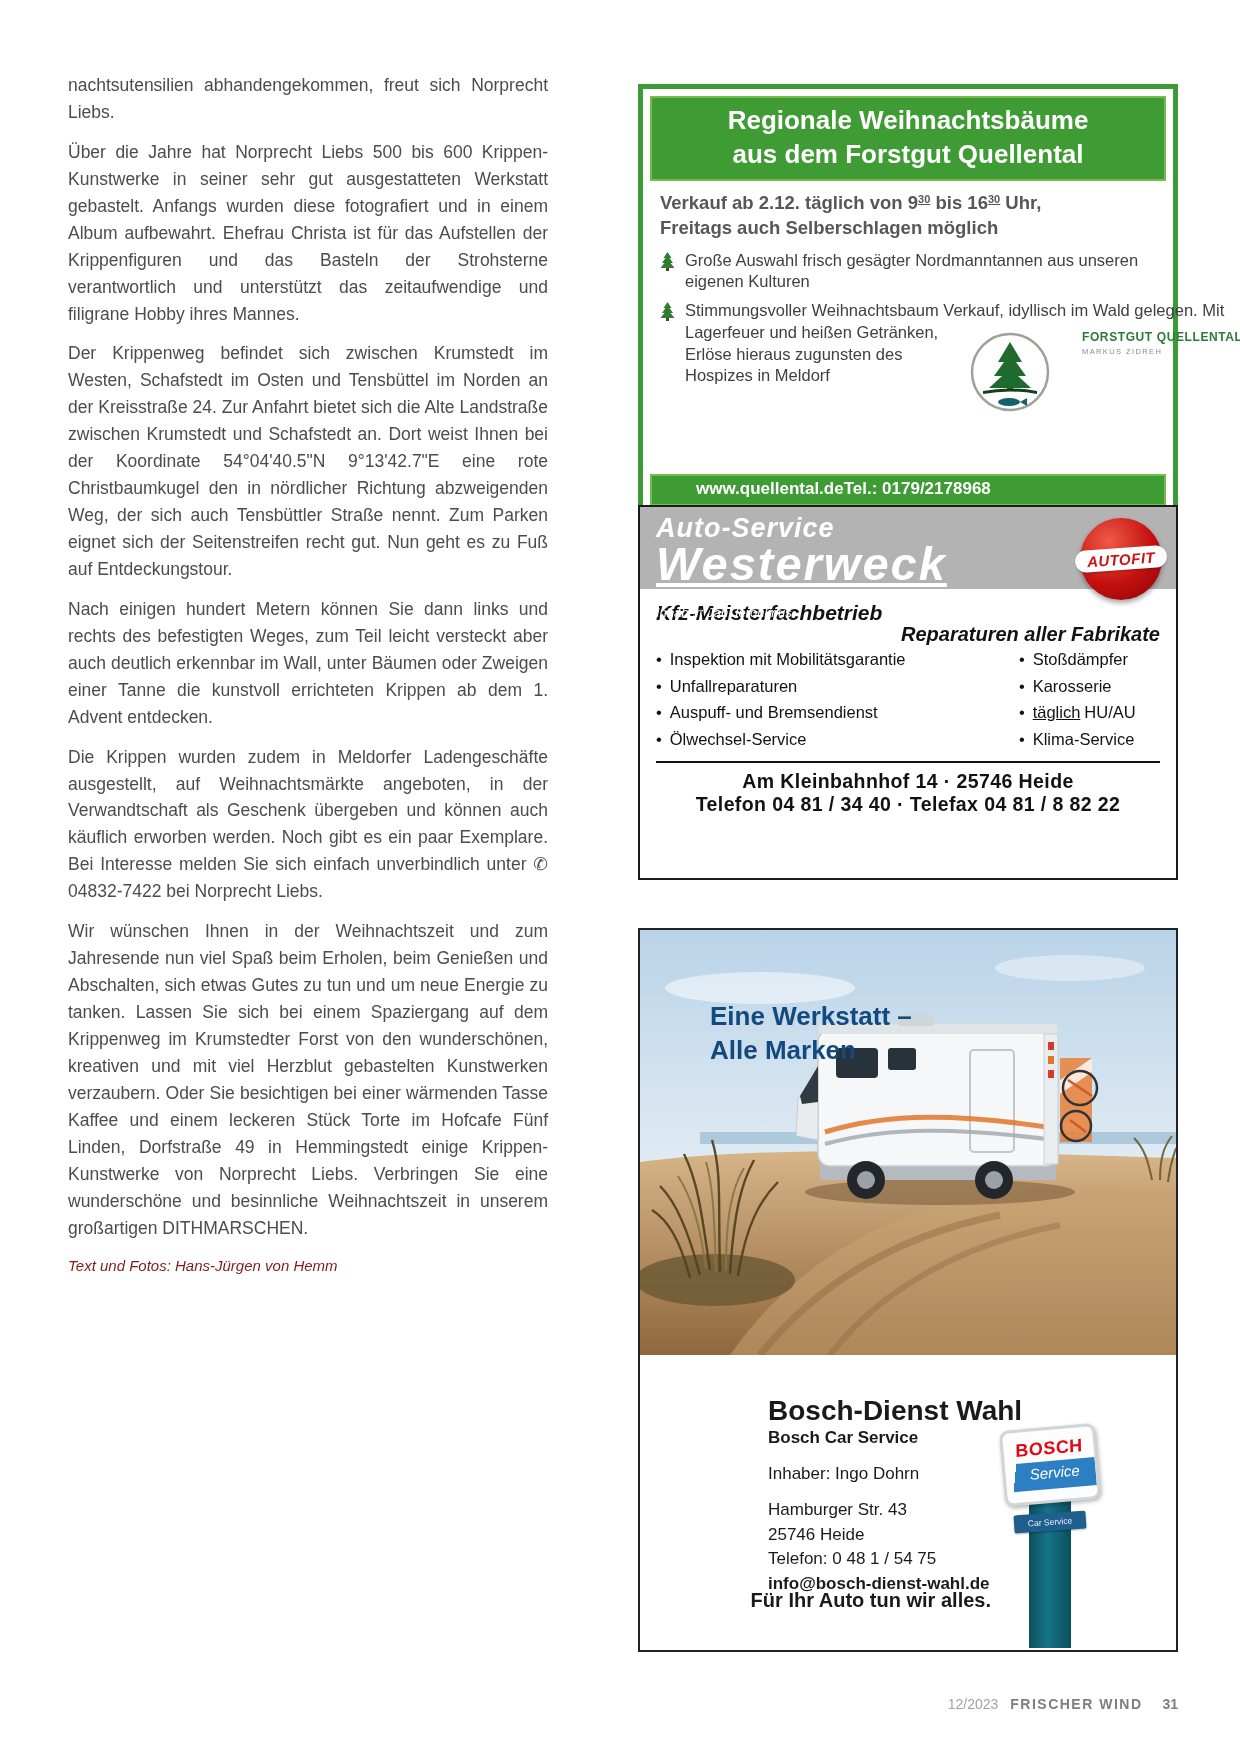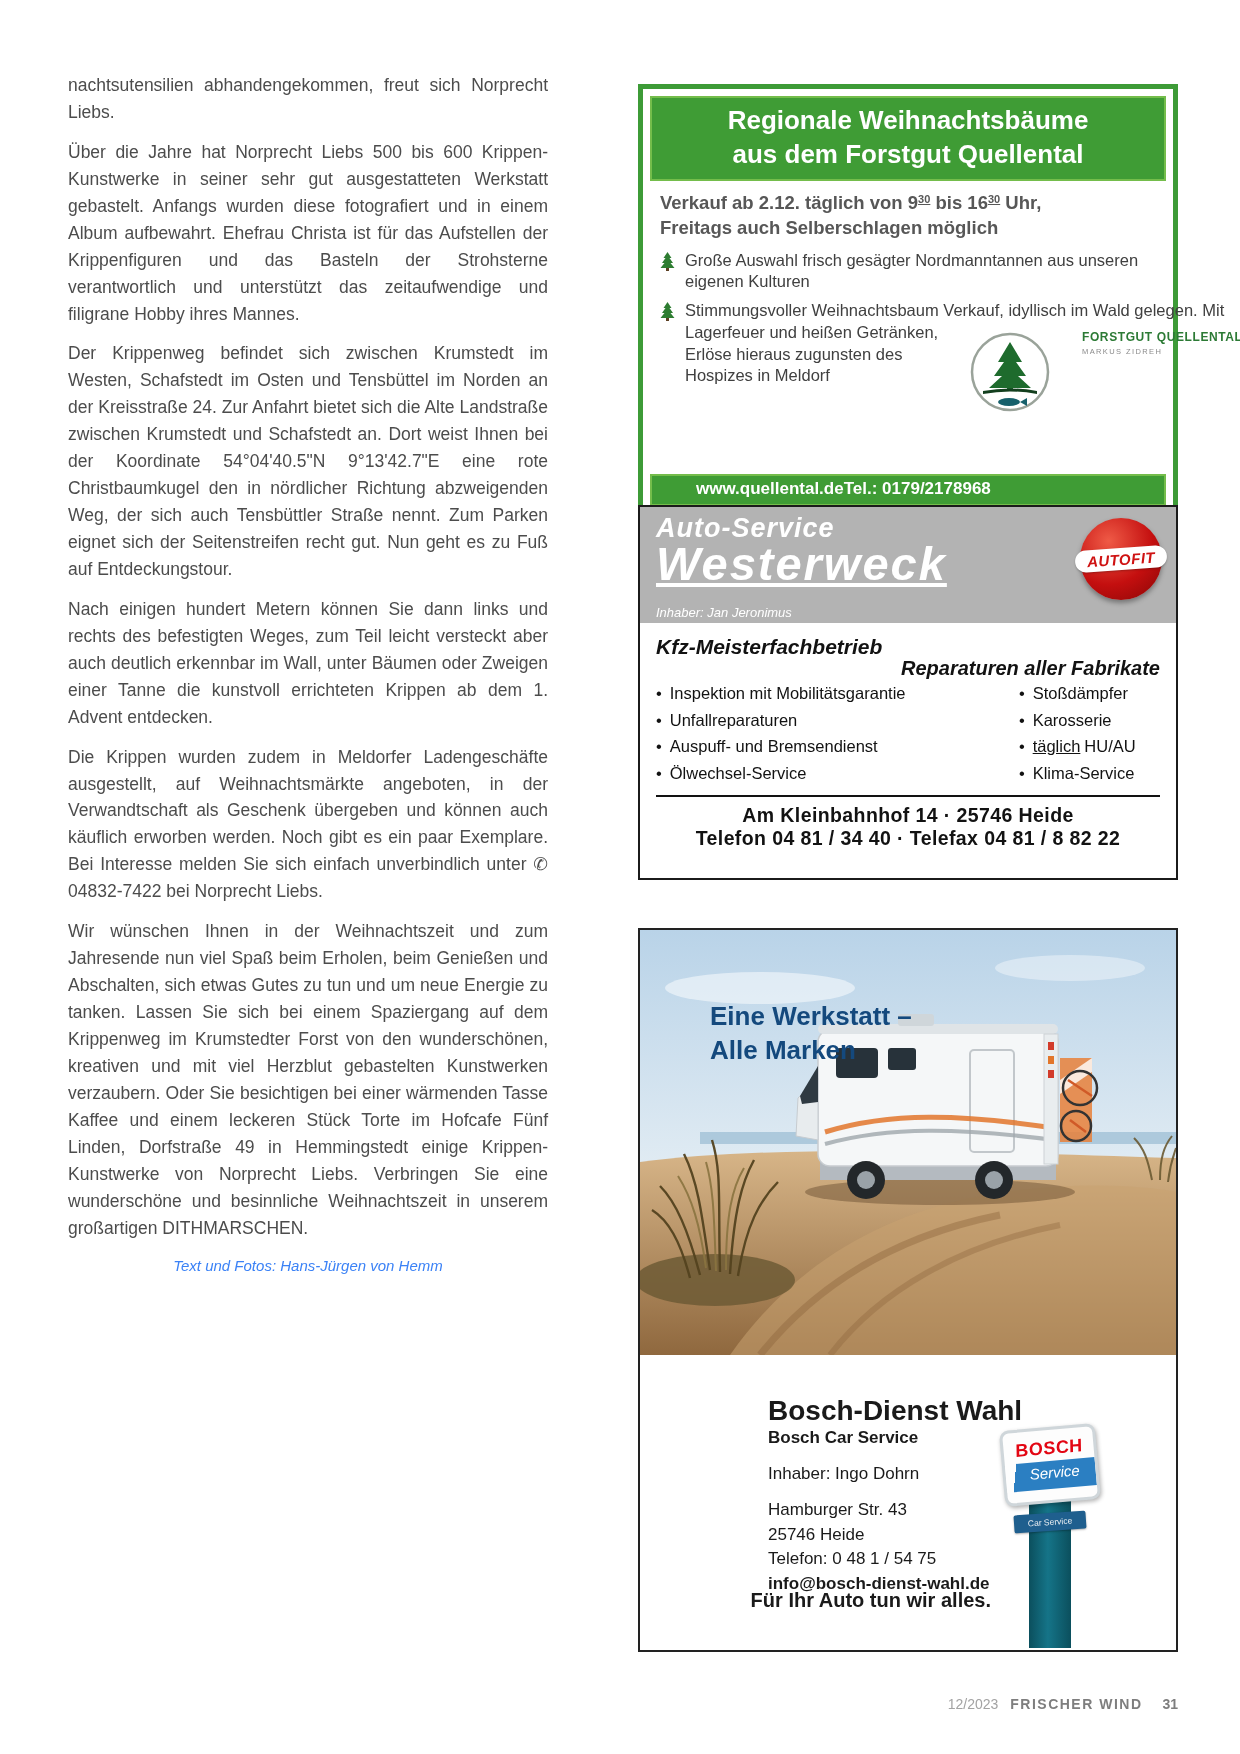--- a/index.html
+++ b/index.html
@@ -11,21 +11,21 @@
   }
 
   
   .article {
     position:absolute; left:68px; top:72px; width:480px;
     color:#4c4c4c; font-size:17.5px; line-height:1.54;
     text-align:justify; hyphens:auto;
   }
   .article p { margin-bottom:13px; }
   .article .credit {
-    text-align:center; font-style:italic; color:#3b82f6;
+    text-align:left; font-style:italic; color:#7f1d1d;
     font-size:15px; margin-top:4px;
   }
   .phone-glyph { font-style:normal; }
 
   
   .ad { position:absolute; left:638px; width:540px; background:#fff; }
 
   
   .ad-quellental {
     top:84px; height:434px;
@@ -49,21 +49,21 @@
   .q-logo-name { text-transform:uppercase; color:#2c7a35; font-weight:bold; font-size:12px; letter-spacing:.6px; white-space:nowrap; }
   .q-logo-sub  { text-transform:uppercase; color:#8b8b8b; font-size:7.5px; letter-spacing:1.4px; margin-top:2px; }
   .q-footer {
     background:#3f9c35; border:2px solid #74bd4b; color:#fff; font-weight:bold;
     font-size:17px; display:flex; justify-content:flex-start;
     padding:3px 28px 5px 44px;
   }
 
   
   .ad-westerweck { top:505px; height:375px; border:2px solid #1b1b1b; }
-  .w-header { height:116px; background:#b3b3b3; color:#fff; font-style:italic; padding:6px 16px 0; position:relative; }
+  .w-header { height:82px; background:#b3b3b3; color:#fff; font-style:italic; padding:6px 16px 0; position:relative; }
   .w-brand-top  { font-size:27px; font-weight:bold; letter-spacing:1px; }
   .w-brand-name { font-size:47px; font-weight:bold; letter-spacing:2px; line-height:.95; margin-top:-2px;text-decoration:underline; }
   .w-owner { font-size:13px; margin-top:18px; }
   .autofit {
     position:absolute; right:14px; top:11px; width:82px; height:82px; border-radius:50%;
     background:radial-gradient(circle at 35% 28%, #ef5a46, #c40f0f 55%, #870606);
     box-shadow:0 3px 5px rgba(0,0,0,.35);
   }
   .autofit .band {
     position:absolute; left:-5px; right:-5px; top:30px; height:22px; background:#fff;

